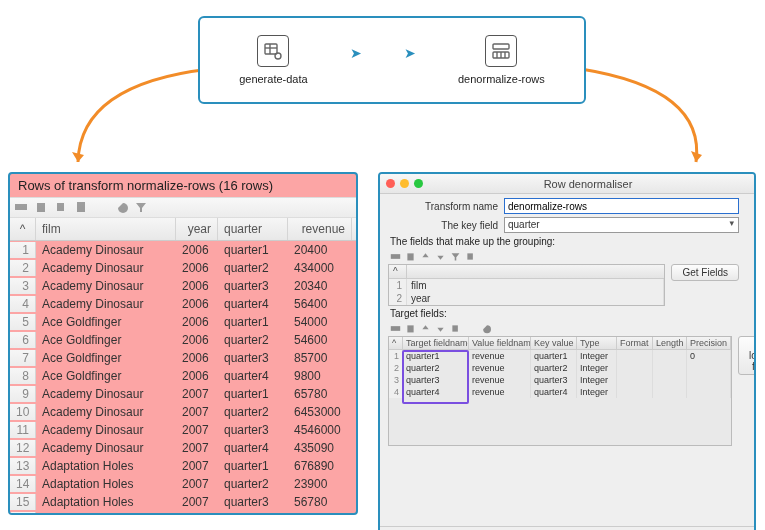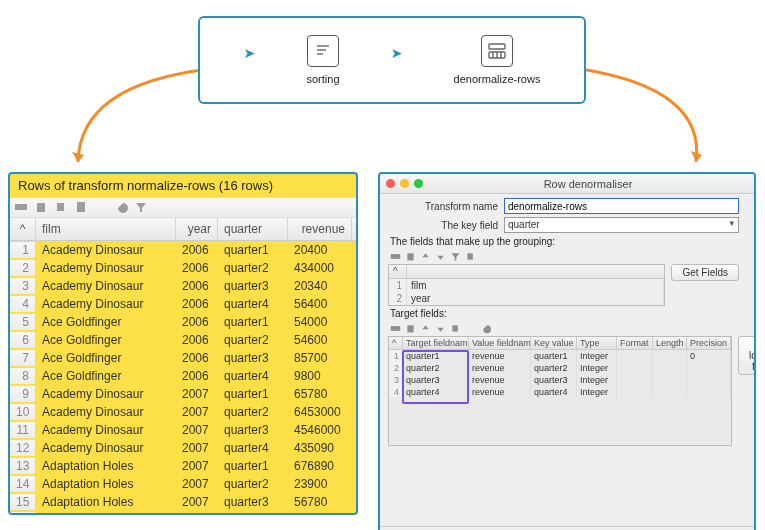--- a/index.html
+++ b/index.html
@@ -9,21 +9,21 @@
   .flow-box { position: absolute; left: 198px; top: 16px; width: 388px; height: 88px; border: 2px solid #2a8fbd; border-radius: 6px; background: #fff; display: flex; align-items: center; justify-content: space-around; padding: 8px 18px; }
   .flow-node { display: flex; flex-direction: column; align-items: center; gap: 6px; }
   .flow-icon { width: 32px; height: 32px; border: 1.5px solid #555; border-radius: 4px; display:flex; align-items:center; justify-content:center; background:#fff; }
   .flow-label { font-size: 11px; color: #222; }
   .flow-arrow { color: #2a8fbd; font-size: 14px; margin-top:-14px; }
 
   
   .curve { position: absolute; pointer-events:none; }
 
   
-  .rows-panel { position: absolute; left: 8px; top: 172px; width: 350px; height: 343px; border: 2px solid #2a8fbd; border-radius: 4px; background:#fde047; display:flex; flex-direction:column; overflow:hidden;}
+  .rows-panel { position: absolute; left: 8px; top: 172px; width: 350px; height: 343px; border: 2px solid #2a8fbd; border-radius: 4px; background:#fca5a5; display:flex; flex-direction:column; overflow:hidden;}
   .rows-title { font-size: 13px; padding: 4px 8px; color:#222; }
   .rows-toolbar { height: 22px; background: linear-gradient(#f8f8f8,#ececec); border-top:1px solid #ddd; border-bottom:1px solid #ddd; display:flex; align-items:center; padding:0 4px; gap:6px; }
   .tb-ic { width:14px; height:14px; opacity:.35; }
   .rows-head { display:grid; grid-template-columns: 26px 140px 42px 70px 64px; background: linear-gradient(#f6f6f6,#e8e8e8); border-bottom:1px solid #ccc; }
   .rows-head > div { padding:4px 6px; font-size:12px; color:#555; border-right:1px solid #d5d5d5; }
   .rows-head .r-sort { display:flex; align-items:center; justify-content:center; }
   .rows-body { overflow:hidden; }
   .row { display:grid; grid-template-columns: 26px 140px 42px 70px 64px; height:18px; align-items:center; }
   .row > div { padding:1px 6px; font-size:12px; white-space:nowrap; overflow:hidden; }
   .row .idx { text-align:right; color:#888; background:linear-gradient(#f6f6f6,#ececec); border-right:1px solid #d5d5d5; }
@@ -74,31 +74,32 @@
 <svg class="curve" style="left:60px; top:64px;" width="160" height="120">
   <path d="M150 5 Q 20 20 18 98" stroke="#f28c28" stroke-width="3" fill="none"></path>
   <path d="M18 98 l -6 -10 l 12 3 z" fill="#f28c28"></path>
 </svg>
 <svg class="curve" style="left:576px; top:64px;" width="150" height="120">
   <path d="M5 5 Q 130 25 120 98" stroke="#f28c28" stroke-width="3" fill="none"></path>
   <path d="M120 98 l -5 -11 l 11 4 z" fill="#f28c28"></path>
 </svg>
 
 <div class="flow-box">
-  <span class="flow-arrow">➤</span>
   <div class="flow-node">
     <div class="flow-icon">
       <svg class="ic" width="20" height="20" viewBox="0 0 20 20">
-          <line x1="4" y1="5" x2="16" y2="5"></line>
-          <line x1="4" y1="9" x2="13" y2="9"></line>
-          <line x1="4" y1="13" x2="10" y2="13"></line>
+          <rect x="2" y="3" width="12" height="10" rx="1"></rect>
+          <line x1="2" y1="7" x2="14" y2="7"></line>
+          <line x1="7" y1="3" x2="7" y2="13"></line>
+          <circle cx="15" cy="15" r="3"></circle>
         </svg>
     </div>
-    <span class="flow-label">sorting</span>
-  </div>
+    <span class="flow-label">generate-data</span>
+  </div>
+  <span class="flow-arrow">➤</span>
   <span class="flow-arrow">➤</span>
   <div class="flow-node">
     <div class="flow-icon">
       <svg class="ic" width="20" height="20" viewBox="0 0 20 20">
           <rect x="2" y="3" width="16" height="5" rx="1"></rect>
           <rect x="2" y="11" width="16" height="6" rx="1"></rect>
           <line x1="6" y1="11" x2="6" y2="17"></line>
           <line x1="10" y1="11" x2="10" y2="17"></line>
           <line x1="14" y1="11" x2="14" y2="17"></line>
         </svg>

